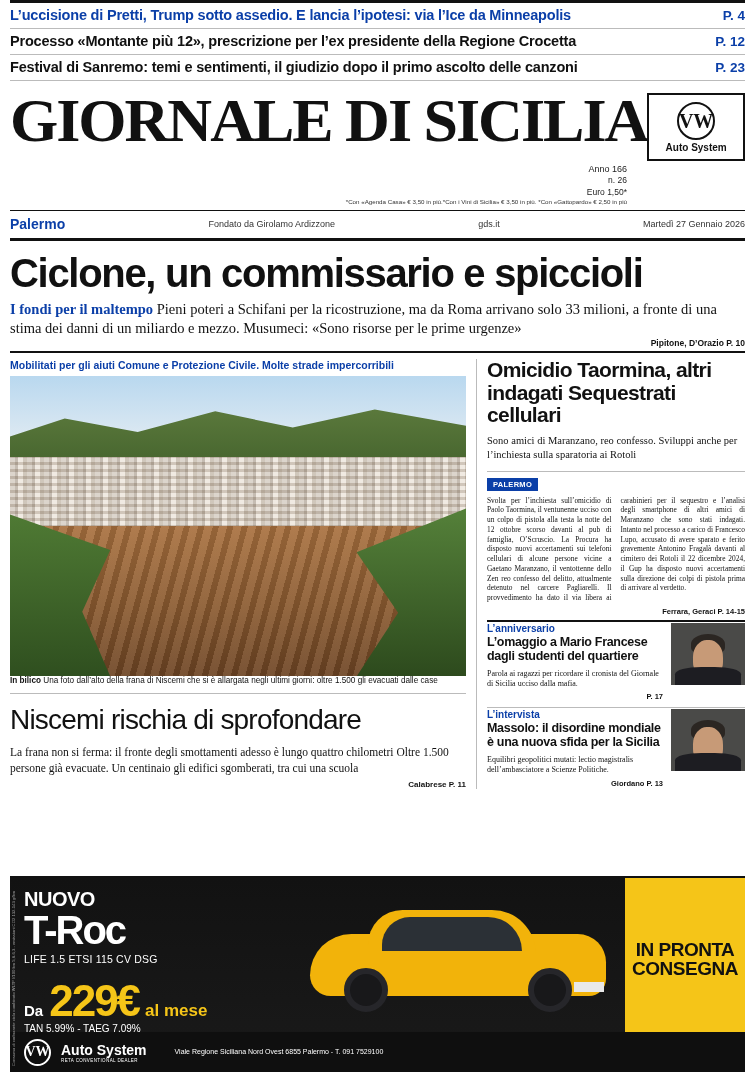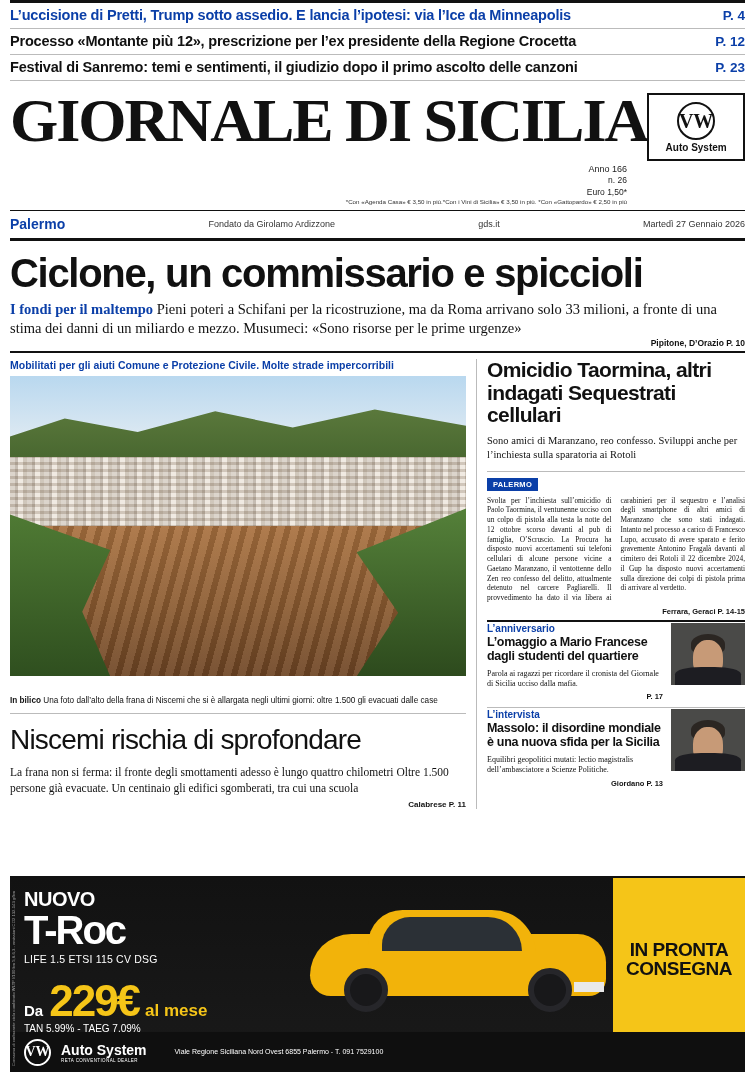--- a/index.html
+++ b/index.html
@@ -107,21 +107,21 @@
     background: repeating-linear-gradient(0deg, rgba(120,100,80,.25) 0 3px, rgba(255,255,255,.12) 3px 7px); }
   .photo .cliff { position:absolute; left:0; right:0; top:50%; bottom:0;
     background: linear-gradient(#a9713f,#8a5a30 55%,#6e4524); }
   .photo .cliff-tex { position:absolute; left:0; right:0; top:50%; bottom:0;
     background: repeating-linear-gradient(105deg, rgba(0,0,0,.12) 0 6px, rgba(255,255,255,.08) 6px 14px); }
   .photo .green-left { position:absolute; left:0; top:46%; width:22%; bottom:0;
     background: linear-gradient(#4f7a34,#2f4f1f); clip-path: polygon(0 0,100% 22%,72% 60%,100% 100%,0 100%); }
   .photo .green-right { position:absolute; right:0; top:44%; width:24%; bottom:0;
     background: linear-gradient(#55813a,#2d4a1d); clip-path: polygon(100% 0,0 26%,38% 62%,0 100%,100% 100%); }
 
-  .caption { font-size: 8.2px; line-height: 1.3; padding: 20px 0 0 0; border-bottom: 1px solid #bbb; padding-bottom: 6px;}
+  .caption { font-size: 8.2px; line-height: 1.3; padding: 0 0 0 0; border-bottom: 1px solid #bbb; padding-bottom: 6px;}
   .caption b { font-weight: bold; }
   .col-left h2 {
     font-size: 28px; font-weight: normal; letter-spacing: -0.8px;
     margin: 10px 0 8px 0;
   }
   .col-left .deck {
     font-family: "Liberation Serif", serif; font-size: 11.5px; line-height: 1.4;
   }
   .sig { text-align: right; font-size: 8px; font-weight: bold; margin-top: 4px; }
 
@@ -184,21 +184,21 @@
     border-radius: 44px 30px 18px 22px; }
   .car-cabin { position:absolute; left:58px; top:4px; width:168px; height:44px; background:#f2b30a;
     border-radius: 36px 46px 0 0; }
   .car-glass { position:absolute; left:72px; top:11px; width:140px; height:34px; background:#2b3036;
     border-radius: 28px 34px 0 0; }
   .car-wheel { position:absolute; bottom:2px; width:44px; height:44px; border-radius:50%;
     background:#18181a; border:6px solid #26262a; }
   .car-wheel.w1 { left:34px; } .car-wheel.w2 { right:38px; }
   .car-plate { position:absolute; right:6px; bottom:22px; width:30px; height:10px; background:#e9e9e9; }
   .ad-right {
-    position: absolute; right: 0; top: 0; width: 132px; height: 162px; background: #f5c518;
+    position: absolute; right: 0; top: 0; width: 120px; height: 162px; background: #f5c518;
     display:flex; align-items:center; justify-content:center; text-align:center;
   }
   .ad-right span { color:#111; font-size: 19px; font-weight: bold; line-height: 1.02; letter-spacing:-.5px; }
   .ad-bottom {
     position: absolute; left: 0; right: 0; bottom: 0; height: 40px; background:#0f0f0f;
     display:flex; align-items:center; gap: 10px; padding: 0 14px;
   }
   .ad-vw { width: 27px; height: 27px; border-radius: 50%; border: 2px solid #fff;
     display:flex; align-items:center; justify-content:center; font-family:"Liberation Serif",serif;
     font-weight:bold; font-size:14px; }

